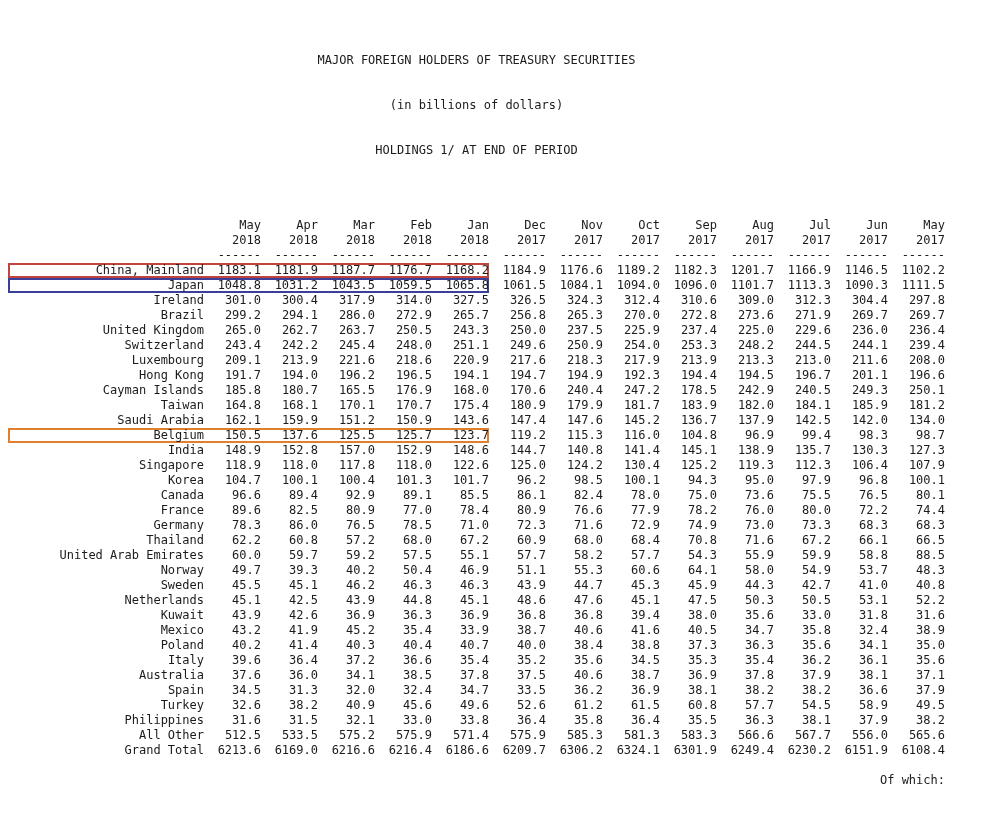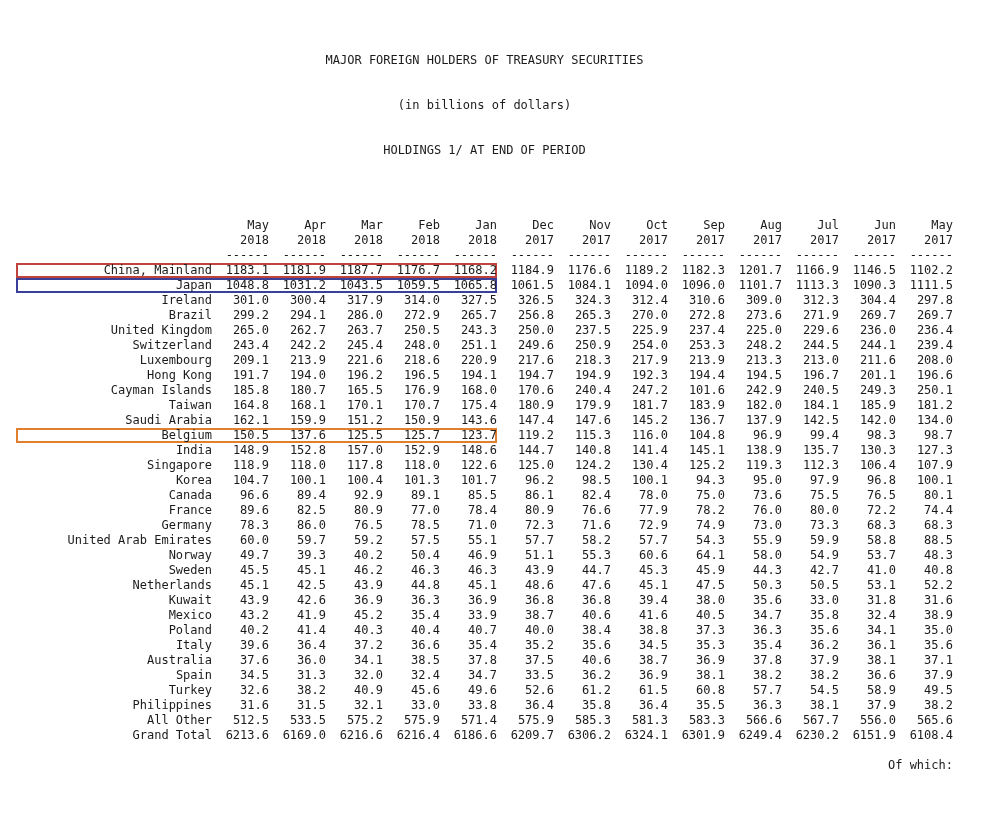--- a/index.html
+++ b/index.html
@@ -1,21 +1,21 @@
 <!DOCTYPE html>
 <html><head>
 <meta charset="utf-8">
 <style>
   html, body { margin:0; padding:0; background:#ffffff; }
   .page {
     position: relative;
     width: 985px;
     height: 816px;
     box-sizing: border-box;
-    padding: 23px 0 0 16px;
+    padding: 23px 0 0 8px;
     background:#ffffff;
     font-family: "DejaVu Sans Mono", "Liberation Mono", monospace;
     font-size: 12px;
     color: #1b1b1b;
     overflow: hidden;
   }
   .titles {
     width: 937px;
     text-align: center;
     line-height: 15px;
@@ -279,21 +279,21 @@
         <tr>
           <td class="name">Cayman Islands</td>
           <td class="num">185.8</td>
           <td class="num">180.7</td>
           <td class="num">165.5</td>
           <td class="num">176.9</td>
           <td class="num">168.0</td>
           <td class="num">170.6</td>
           <td class="num">240.4</td>
           <td class="num">247.2</td>
-          <td class="num">101.6</td>
+          <td class="num">178.5</td>
           <td class="num">242.9</td>
           <td class="num">240.5</td>
           <td class="num">249.3</td>
           <td class="num">250.1</td>
         </tr>
         <tr>
           <td class="name">Taiwan</td>
           <td class="num">164.8</td>
           <td class="num">168.1</td>
           <td class="num">170.1</td>
@@ -430,20 +430,36 @@
           <td class="num">72.3</td>
           <td class="num">71.6</td>
           <td class="num">72.9</td>
           <td class="num">74.9</td>
           <td class="num">73.0</td>
           <td class="num">73.3</td>
           <td class="num">68.3</td>
           <td class="num">68.3</td>
         </tr>
         <tr>
+          <td class="name">Thailand</td>
+          <td class="num">62.2</td>
+          <td class="num">60.8</td>
+          <td class="num">57.2</td>
+          <td class="num">68.0</td>
+          <td class="num">67.2</td>
+          <td class="num">60.9</td>
+          <td class="num">68.0</td>
+          <td class="num">68.4</td>
+          <td class="num">70.8</td>
+          <td class="num">71.6</td>
+          <td class="num">67.2</td>
+          <td class="num">66.1</td>
+          <td class="num">66.5</td>
+        </tr>
+        <tr>
           <td class="name">United Arab Emirates</td>
           <td class="num">60.0</td>
           <td class="num">59.7</td>
           <td class="num">59.2</td>
           <td class="num">57.5</td>
           <td class="num">55.1</td>
           <td class="num">57.7</td>
           <td class="num">58.2</td>
           <td class="num">57.7</td>
           <td class="num">54.3</td>

